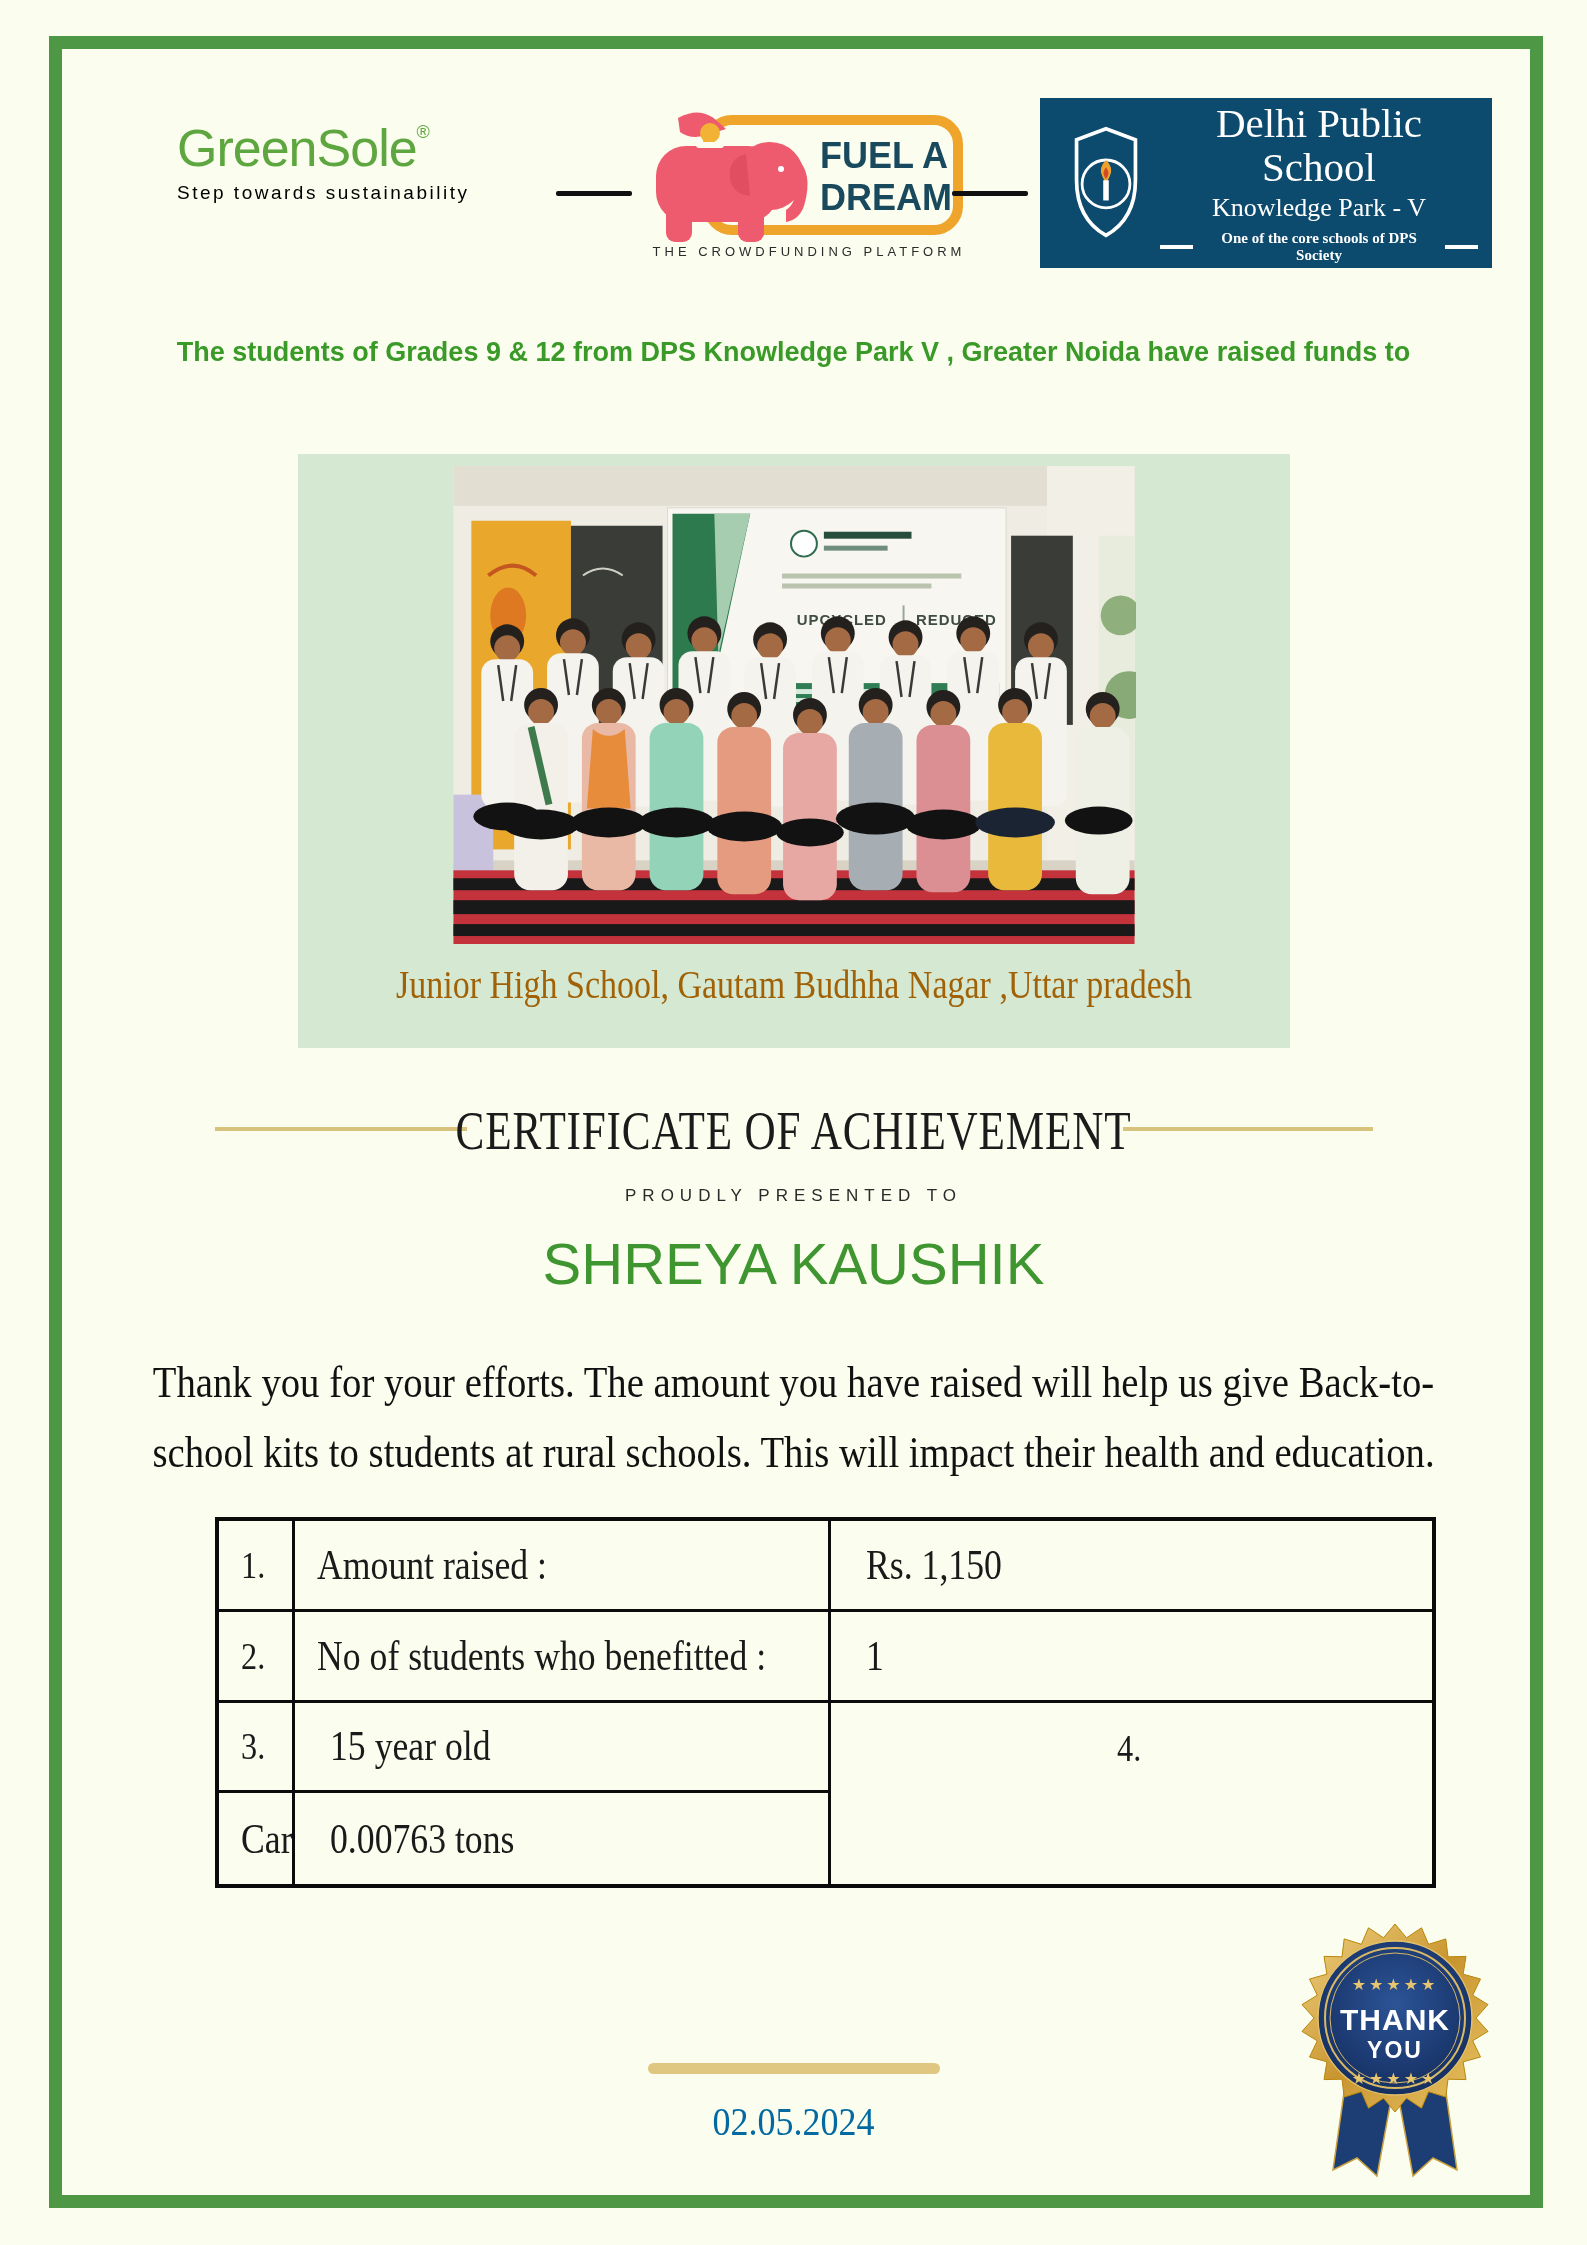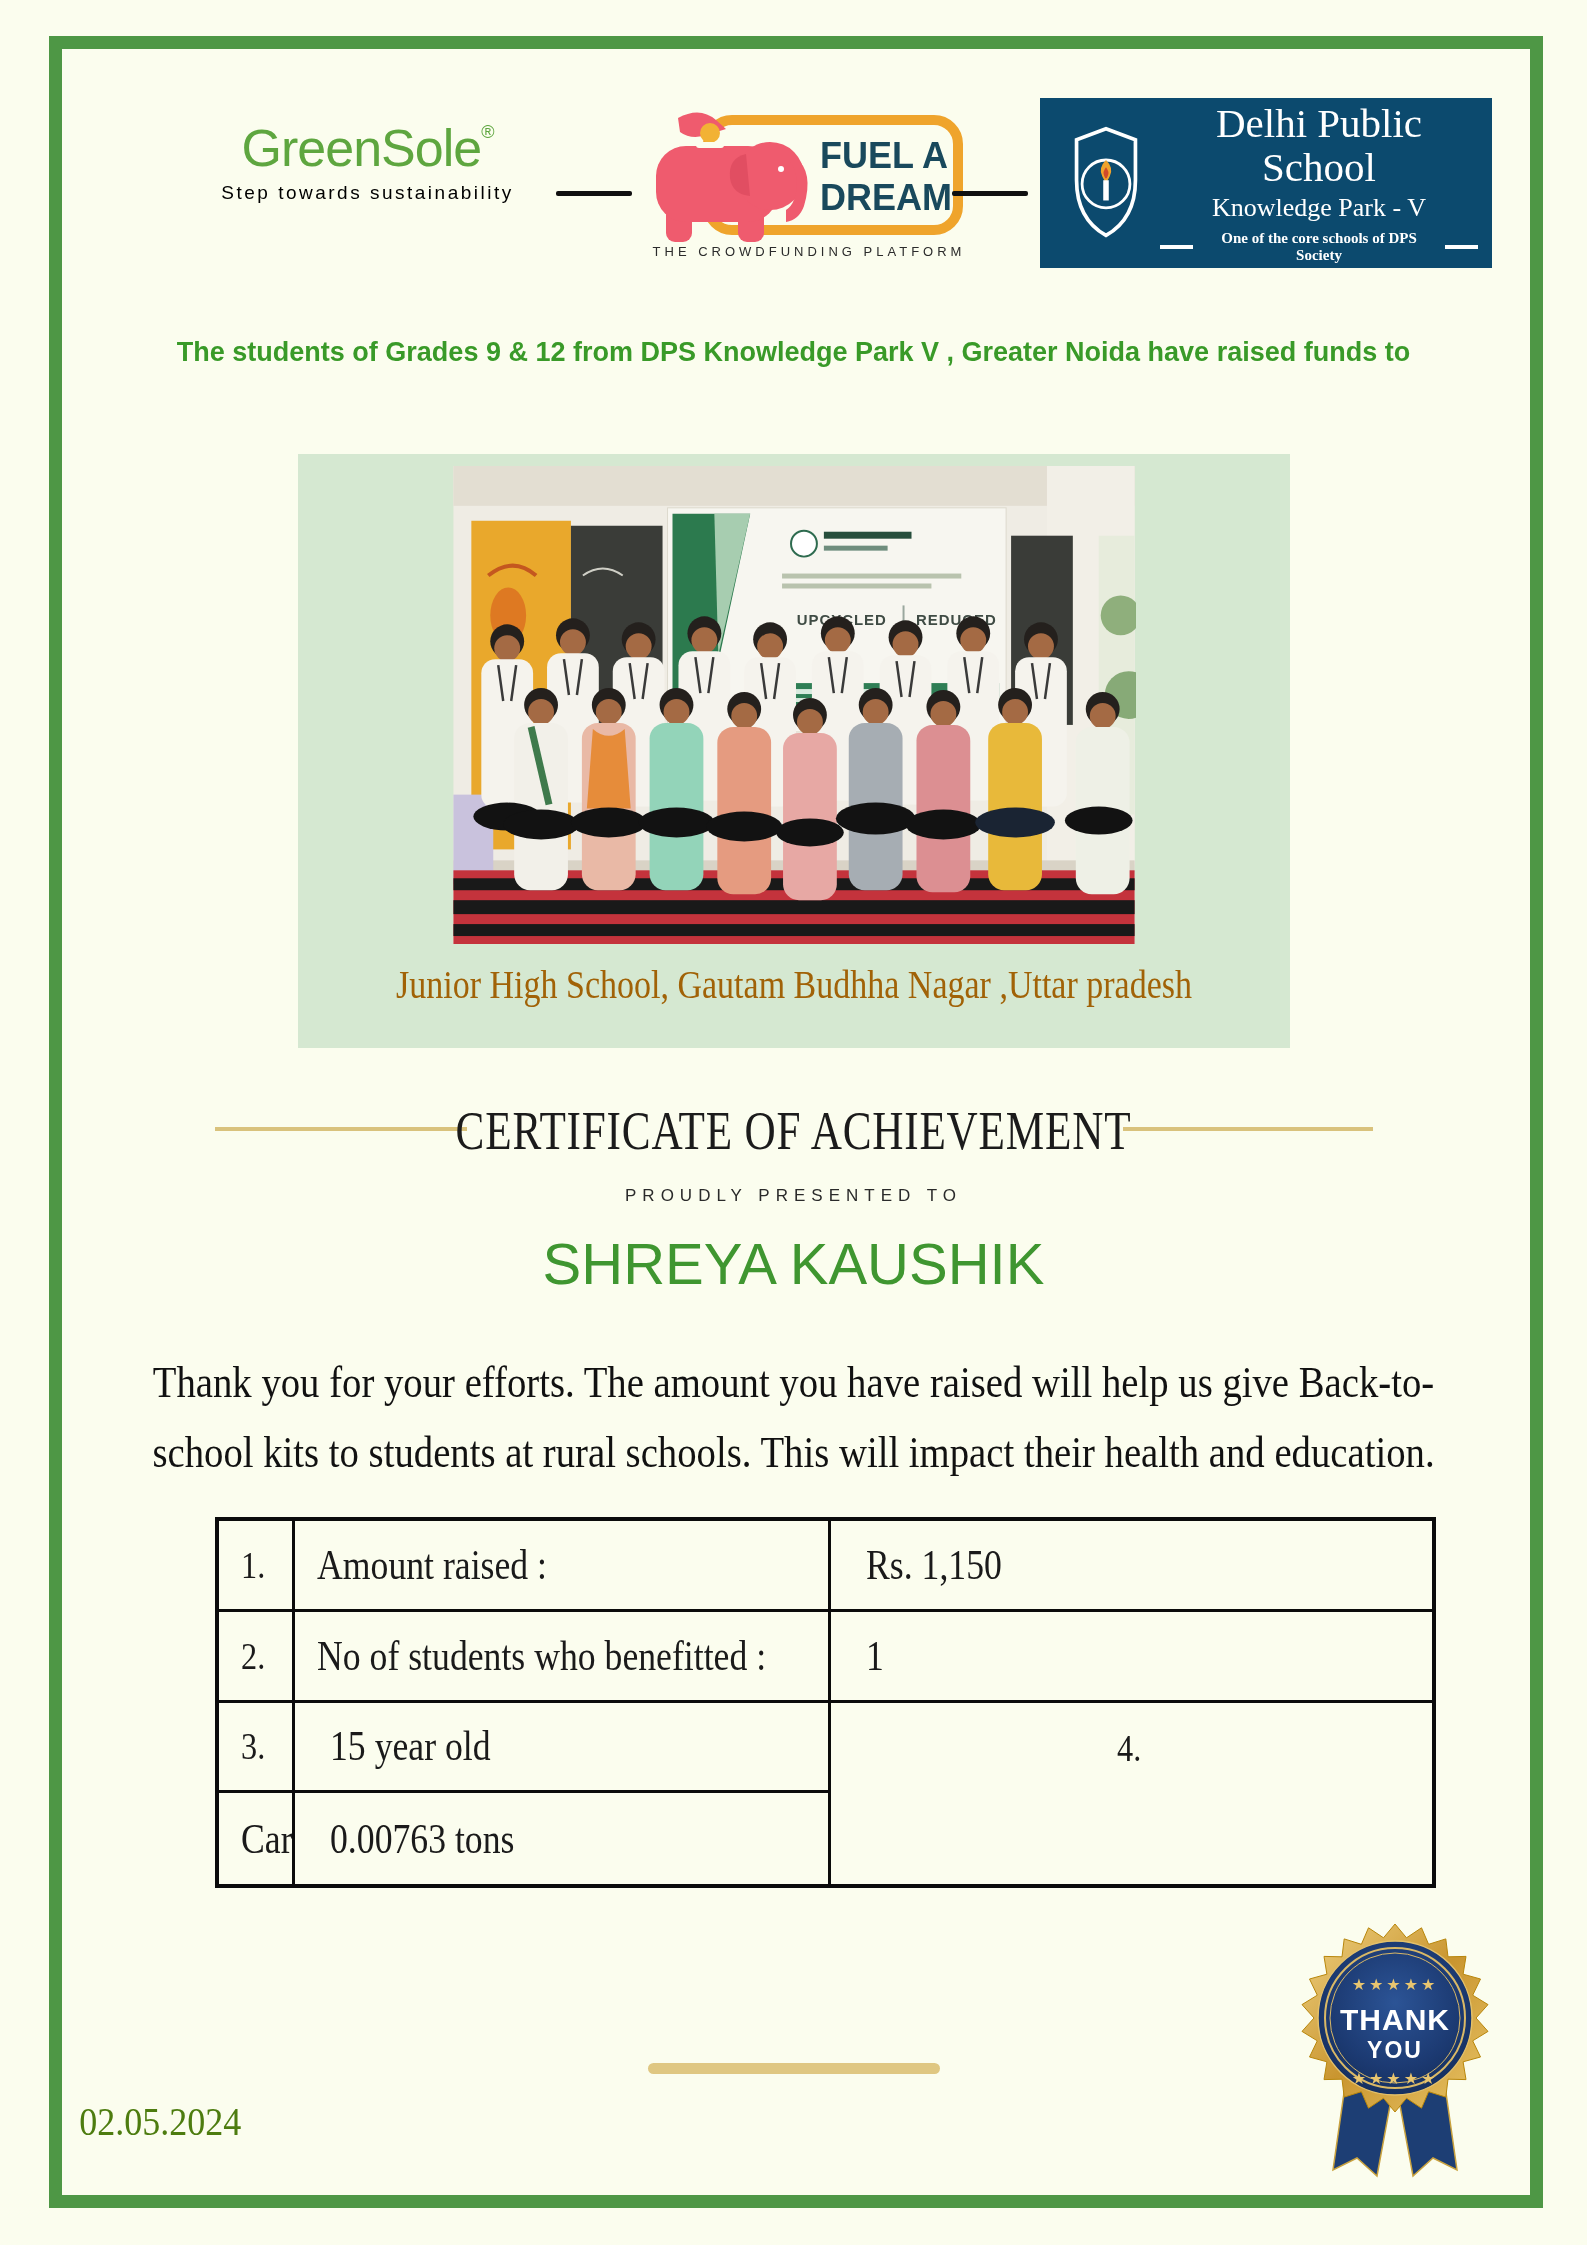--- a/index.html
+++ b/index.html
@@ -1,21 +1,21 @@
 <!DOCTYPE html>
 <html><head>
 <meta charset="utf-8">
 <style>
   html,body{margin:0;padding:0;background:#fbfdee;}
   .page{position:relative;width:1587px;height:2245px;background:#fbfdee;overflow:hidden;
         font-family:"Liberation Serif",serif;color:#1a1a1a;}
   .frame{position:absolute;left:49px;top:36px;width:1494px;height:2172px;
          border:13px solid #4e9745;box-sizing:border-box;}
   
-  .gs-logo{position:absolute;left:195px;top:122px;width:345px;text-align:center;}
+  .gs-logo{position:absolute;left:177px;top:122px;width:345px;}
   .gs-name{font-family:"Liberation Sans",sans-serif;font-size:52px;color:#5ea63f;letter-spacing:-1px;line-height:1;}
   .gs-reg{font-size:18px;vertical-align:28px;color:#5ea63f;}
   .gs-tag{font-family:"Liberation Sans",sans-serif;font-size:19px;letter-spacing:2.5px;color:#000000;margin-top:8px;}
   .dash{position:absolute;height:5px;background:#101010;border-radius:2px;}
   .dash1{left:556px;top:191px;width:76px;}
   .dash2{left:952px;top:191px;width:76px;}
   .fuel-logo{position:absolute;left:650px;top:110px;width:318px;height:155px;}
   .dps-logo{position:absolute;left:1040px;top:98px;width:452px;height:170px;background:#0c4a6e;
             display:flex;align-items:center;box-sizing:border-box;padding:10px 14px 10px 20px;}
   .dps-texts{flex:1;text-align:center;color:#ffffff;margin-left:8px;}
@@ -54,21 +54,21 @@
         display:flex;align-items:center;font-size:42px;overflow:hidden;}
   .cell:nth-child(3n){border-right:none;}
   .cell.lastrow{border-bottom:none;}
   .cell .condc{transform-origin:left center;white-space:nowrap;}
   .cell-num{justify-content:center;font-size:38px;}
   .cell-label{padding-left:22px;}
   .cell-value{padding-left:35px;}
   
   .badge{position:absolute;left:1293px;top:1918px;width:205px;height:265px;}
   .signline{position:absolute;left:648px;top:2063px;width:292px;height:11px;border-radius:6px;background:#dfc782;}
-  .date{position:absolute;top:2098px;left:0;right:0;font-size:40px;color:#4d7c0f;}
+  .date{position:absolute;top:2098px;left:0;right:0;text-align:center;font-size:40px;color:#0369a1;}
   .date .condc{transform:scaleX(0.9);}
   svg text{font-family:"Liberation Sans",sans-serif;}
 </style>
 </head>
 <body>
 
 <div class="page">
   <div class="frame"></div>
 
   <div class="gs-logo">

